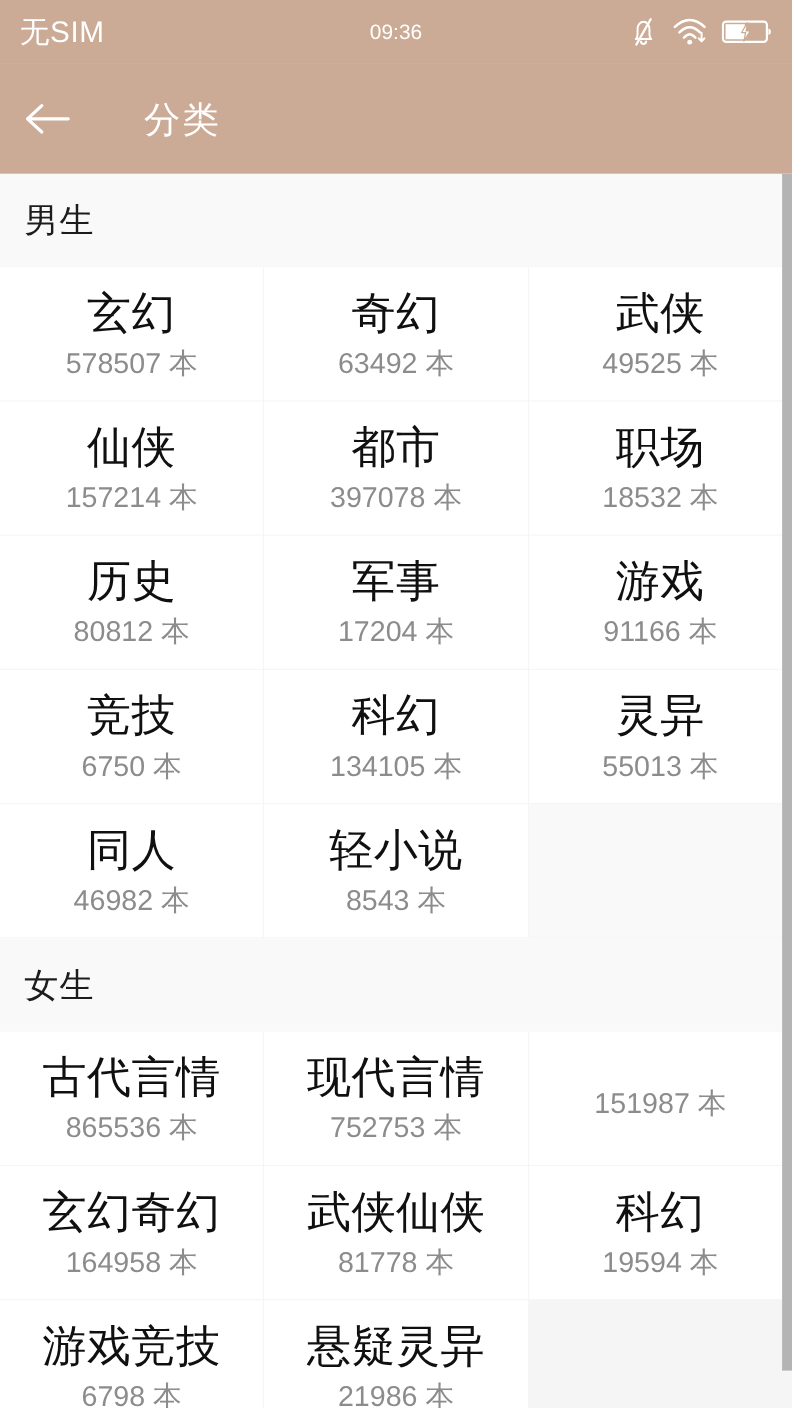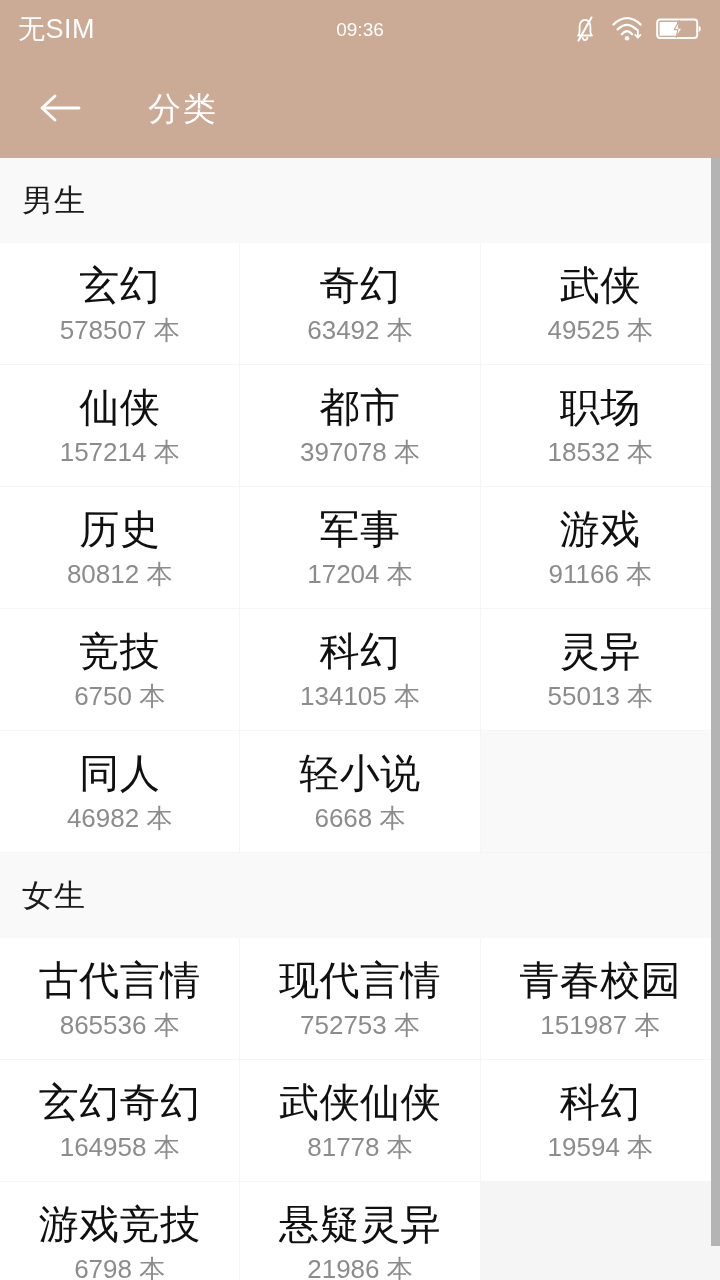--- a/index.html
+++ b/index.html
@@ -52,21 +52,21 @@
     z-index: 2;
   }
   .sb-icons svg { display: block; }
 
   
   .appbar {
     height: 100px;
     background: #cbab95;
     display: flex;
     align-items: center;
-    padding-left: 34px;
+    padding-left: 17px;
   }
   .back-btn {
     width: 52px;
     height: 52px;
     display: flex;
     align-items: center;
     justify-content: center;
     cursor: pointer;
   }
   .back-btn svg { display: block; }
@@ -251,38 +251,37 @@
           <div class="cell">
             <div class="cell-name">灵异</div>
             <div class="cell-count">55013 本</div>
           </div>
           <div class="cell">
             <div class="cell-name">同人</div>
             <div class="cell-count">46982 本</div>
           </div>
           <div class="cell">
             <div class="cell-name">轻小说</div>
-            <div class="cell-count">6668 本</div>
+            <div class="cell-count">8543 本</div>
           </div>
           <div class="cell empty"></div>
         </div>
         <div class="section-header">
           <span>女生</span>
         </div>
         <div class="grid">
           <div class="cell">
             <div class="cell-name">古代言情</div>
             <div class="cell-count">865536 本</div>
           </div>
           <div class="cell">
             <div class="cell-name">现代言情</div>
             <div class="cell-count">752753 本</div>
           </div>
           <div class="cell">
-            <div class="cell-name">青春校园</div>
             <div class="cell-count">151987 本</div>
           </div>
           <div class="cell">
             <div class="cell-name">玄幻奇幻</div>
             <div class="cell-count">164958 本</div>
           </div>
           <div class="cell">
             <div class="cell-name">武侠仙侠</div>
             <div class="cell-count">81778 本</div>
           </div>

